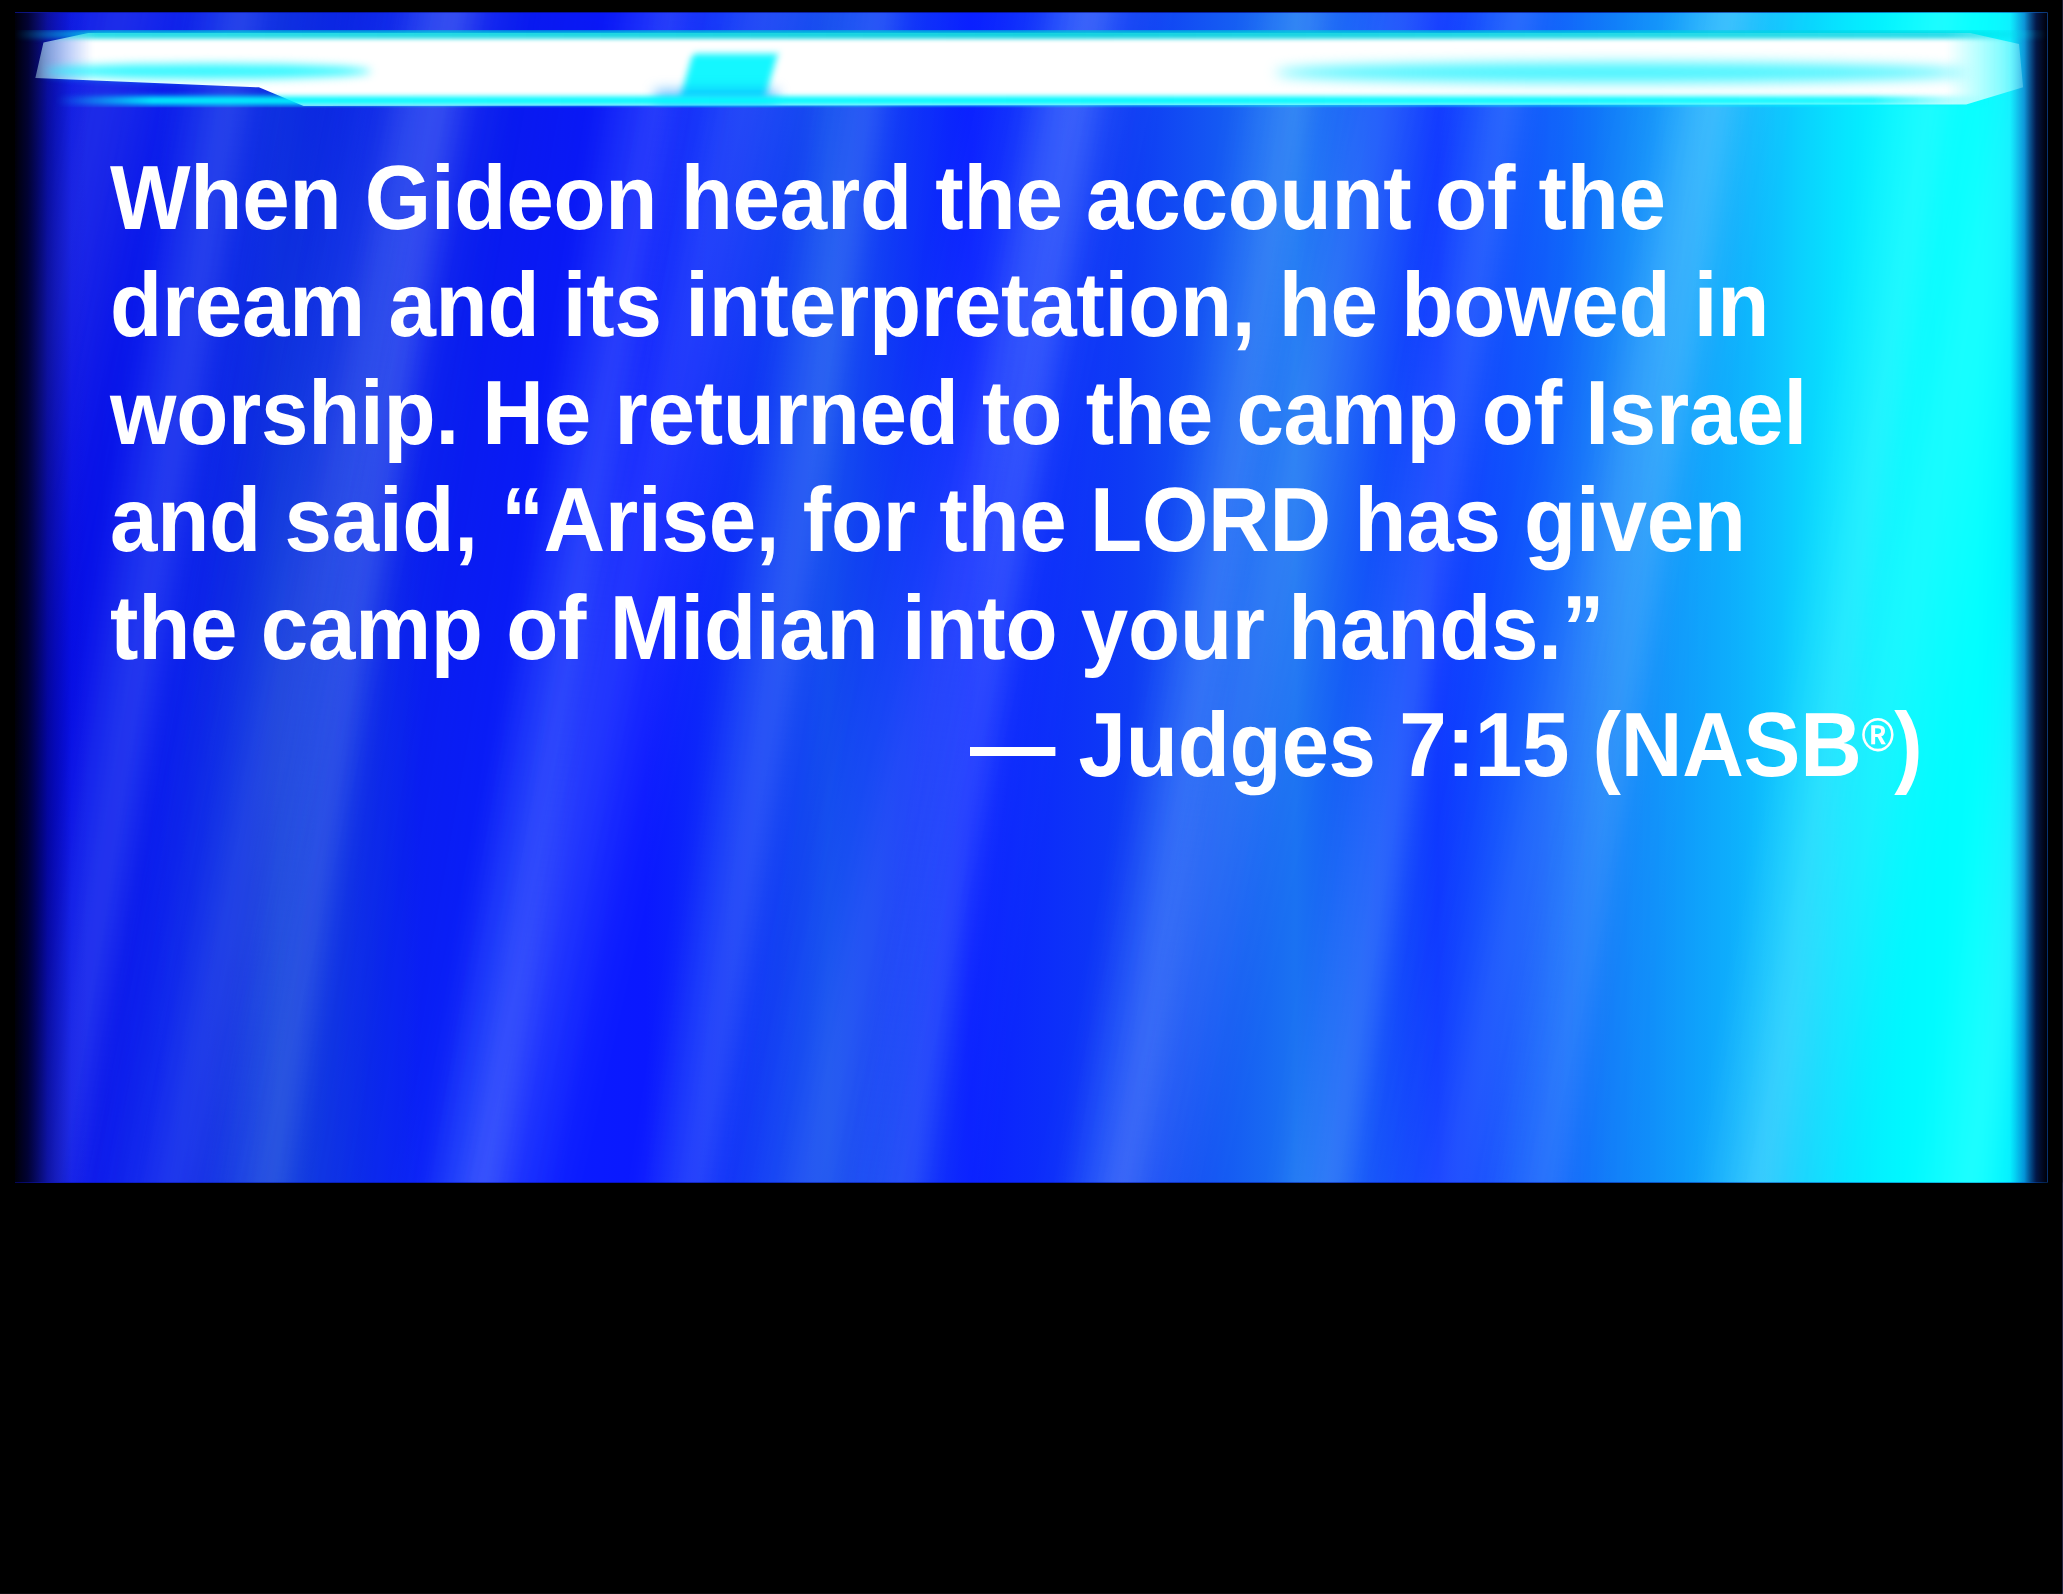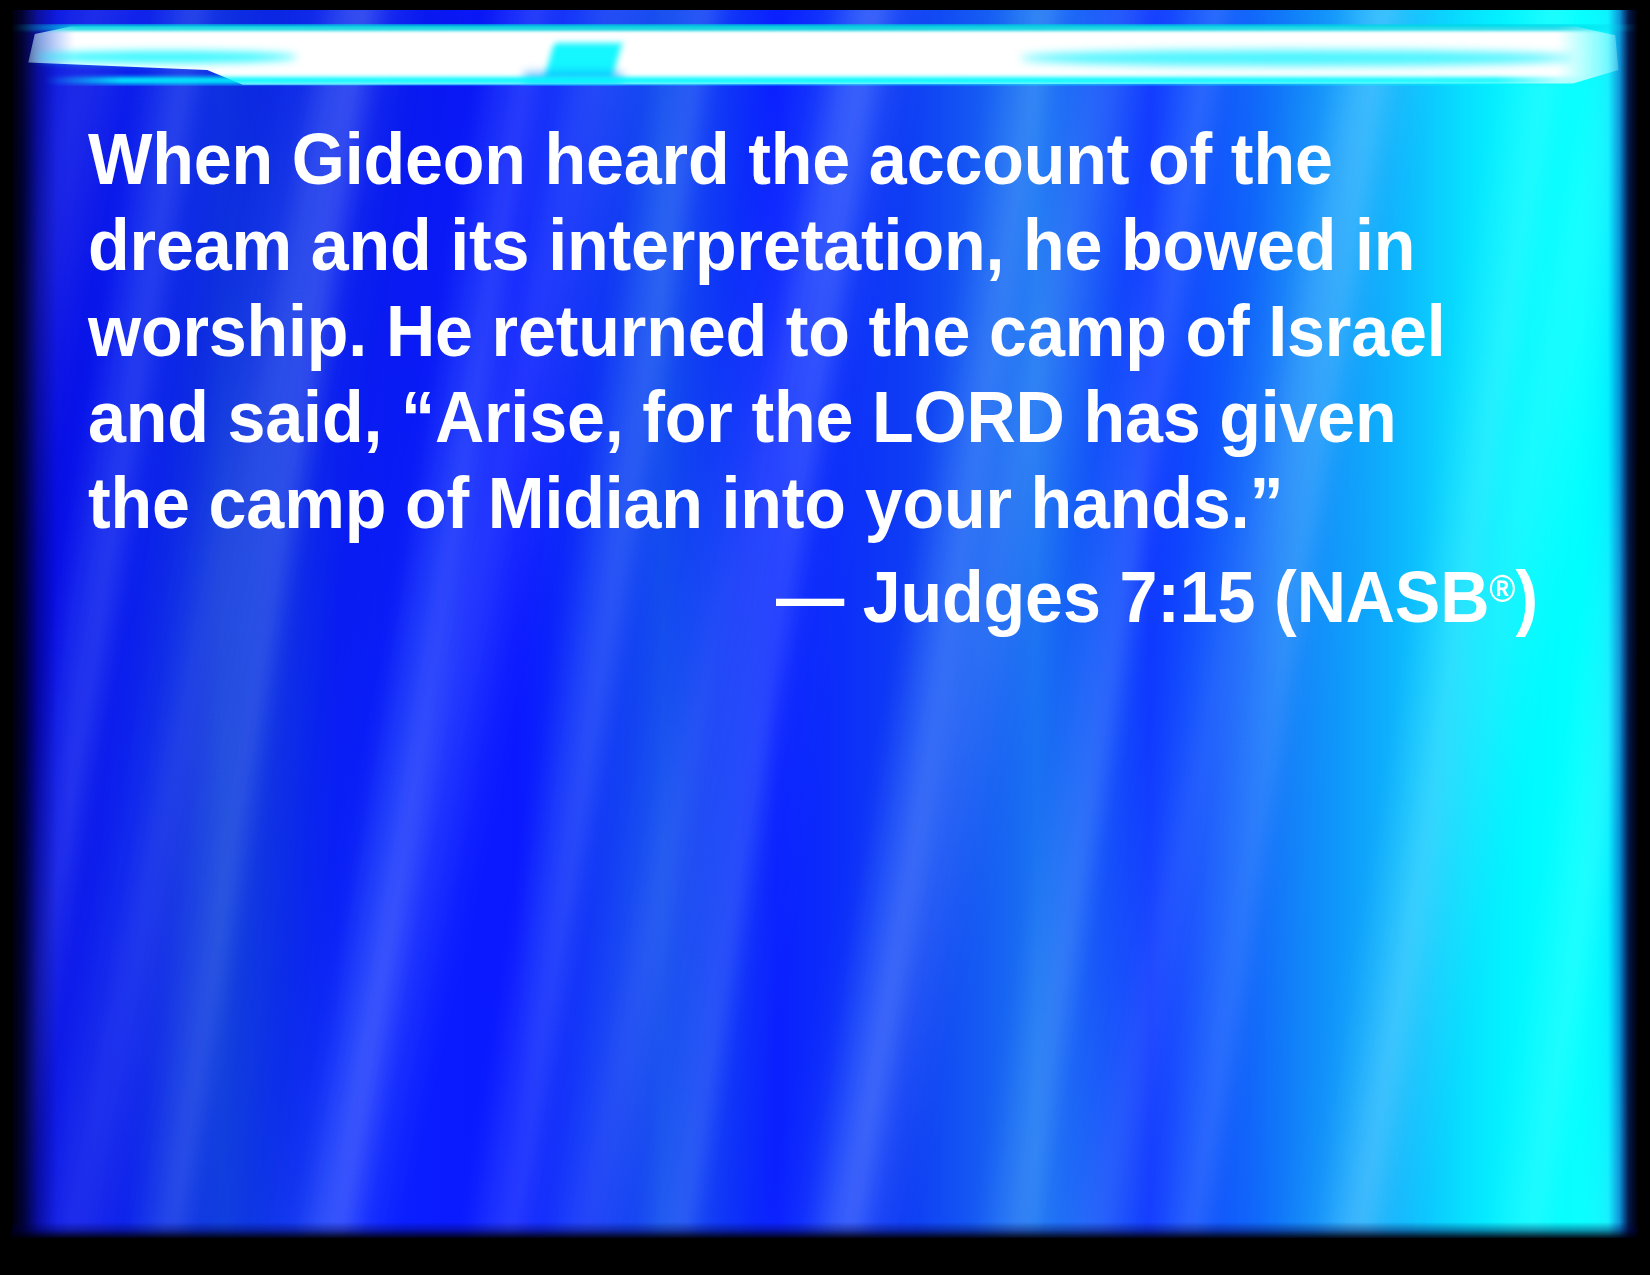--- a/index.html
+++ b/index.html
@@ -12,21 +12,21 @@
     width: 1650px;
     height: 1275px;
     overflow: hidden;
     font-family: "Liberation Sans", "DejaVu Sans", sans-serif;
   }
 
   
   #slide-frame {
     position: relative;
     width: 1650px;
-    height: 1275px;
+    height: 946px;
     background: #000000;
     overflow: hidden;
   }
 
   
   #backdrop {
     position: absolute;
     left: 12px;
     top: 10px;
     width: 1626px;

